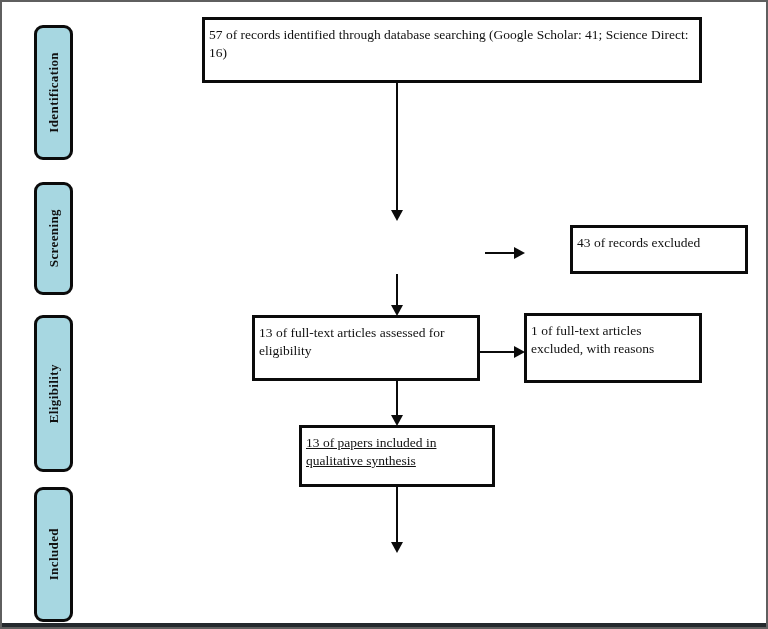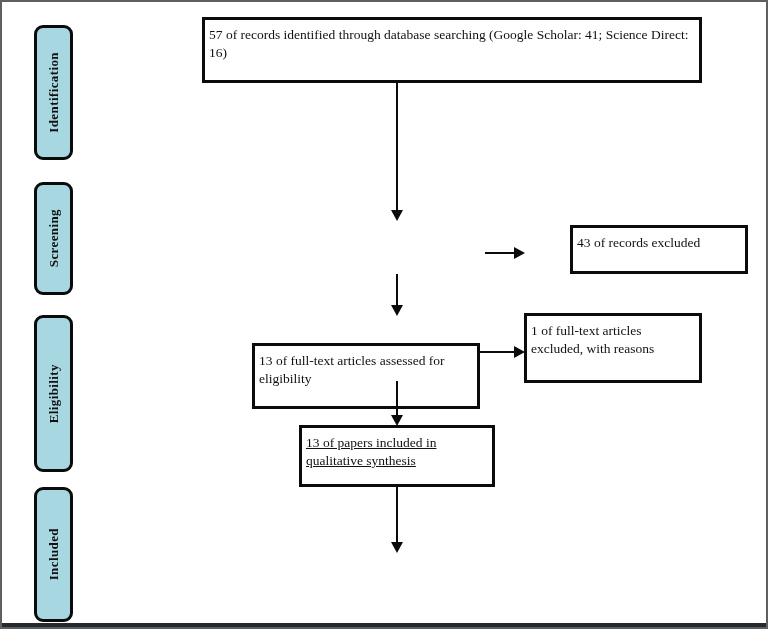--- a/index.html
+++ b/index.html
@@ -33,21 +33,21 @@
 
   
   .fbox {
     position:absolute; box-sizing:border-box; background:#ffffff;
     border:3px solid #0b0b0b; text-align:left; color:#111;
     font-size:13.5px; line-height:1.35; padding:6px 4px 0;
   }
   #box-identified        { left:200px; top:15px;  width:500px; height:66px; }
   #box-screened          { left:307px; top:219px; width:176px; height:53px; }
   #box-records-excluded  { left:522px; top:223px; width:178px; height:49px;margin-left:46px; }
-  #box-fulltext-assessed { left:250px; top:313px; width:228px; height:66px;margin-top:28px; }
+  #box-fulltext-assessed { left:250px; top:313px; width:228px; height:66px; }
   #box-fulltext-excluded { left:522px; top:311px; width:178px; height:70px; }
   #box-qualitative       { left:297px; top:423px; width:196px; height:62px;text-decoration:underline; }
   #box-quantitative      { left:258px; top:550px; width:282px; height:60px; }
 
   
   .vline { position:absolute; width:2px;  background:#0b0b0b; }
   .hline { position:absolute; height:2px; background:#0b0b0b; }
   .head-down {
     position:absolute; width:0; height:0;
     border-left:6px solid transparent; border-right:6px solid transparent;

